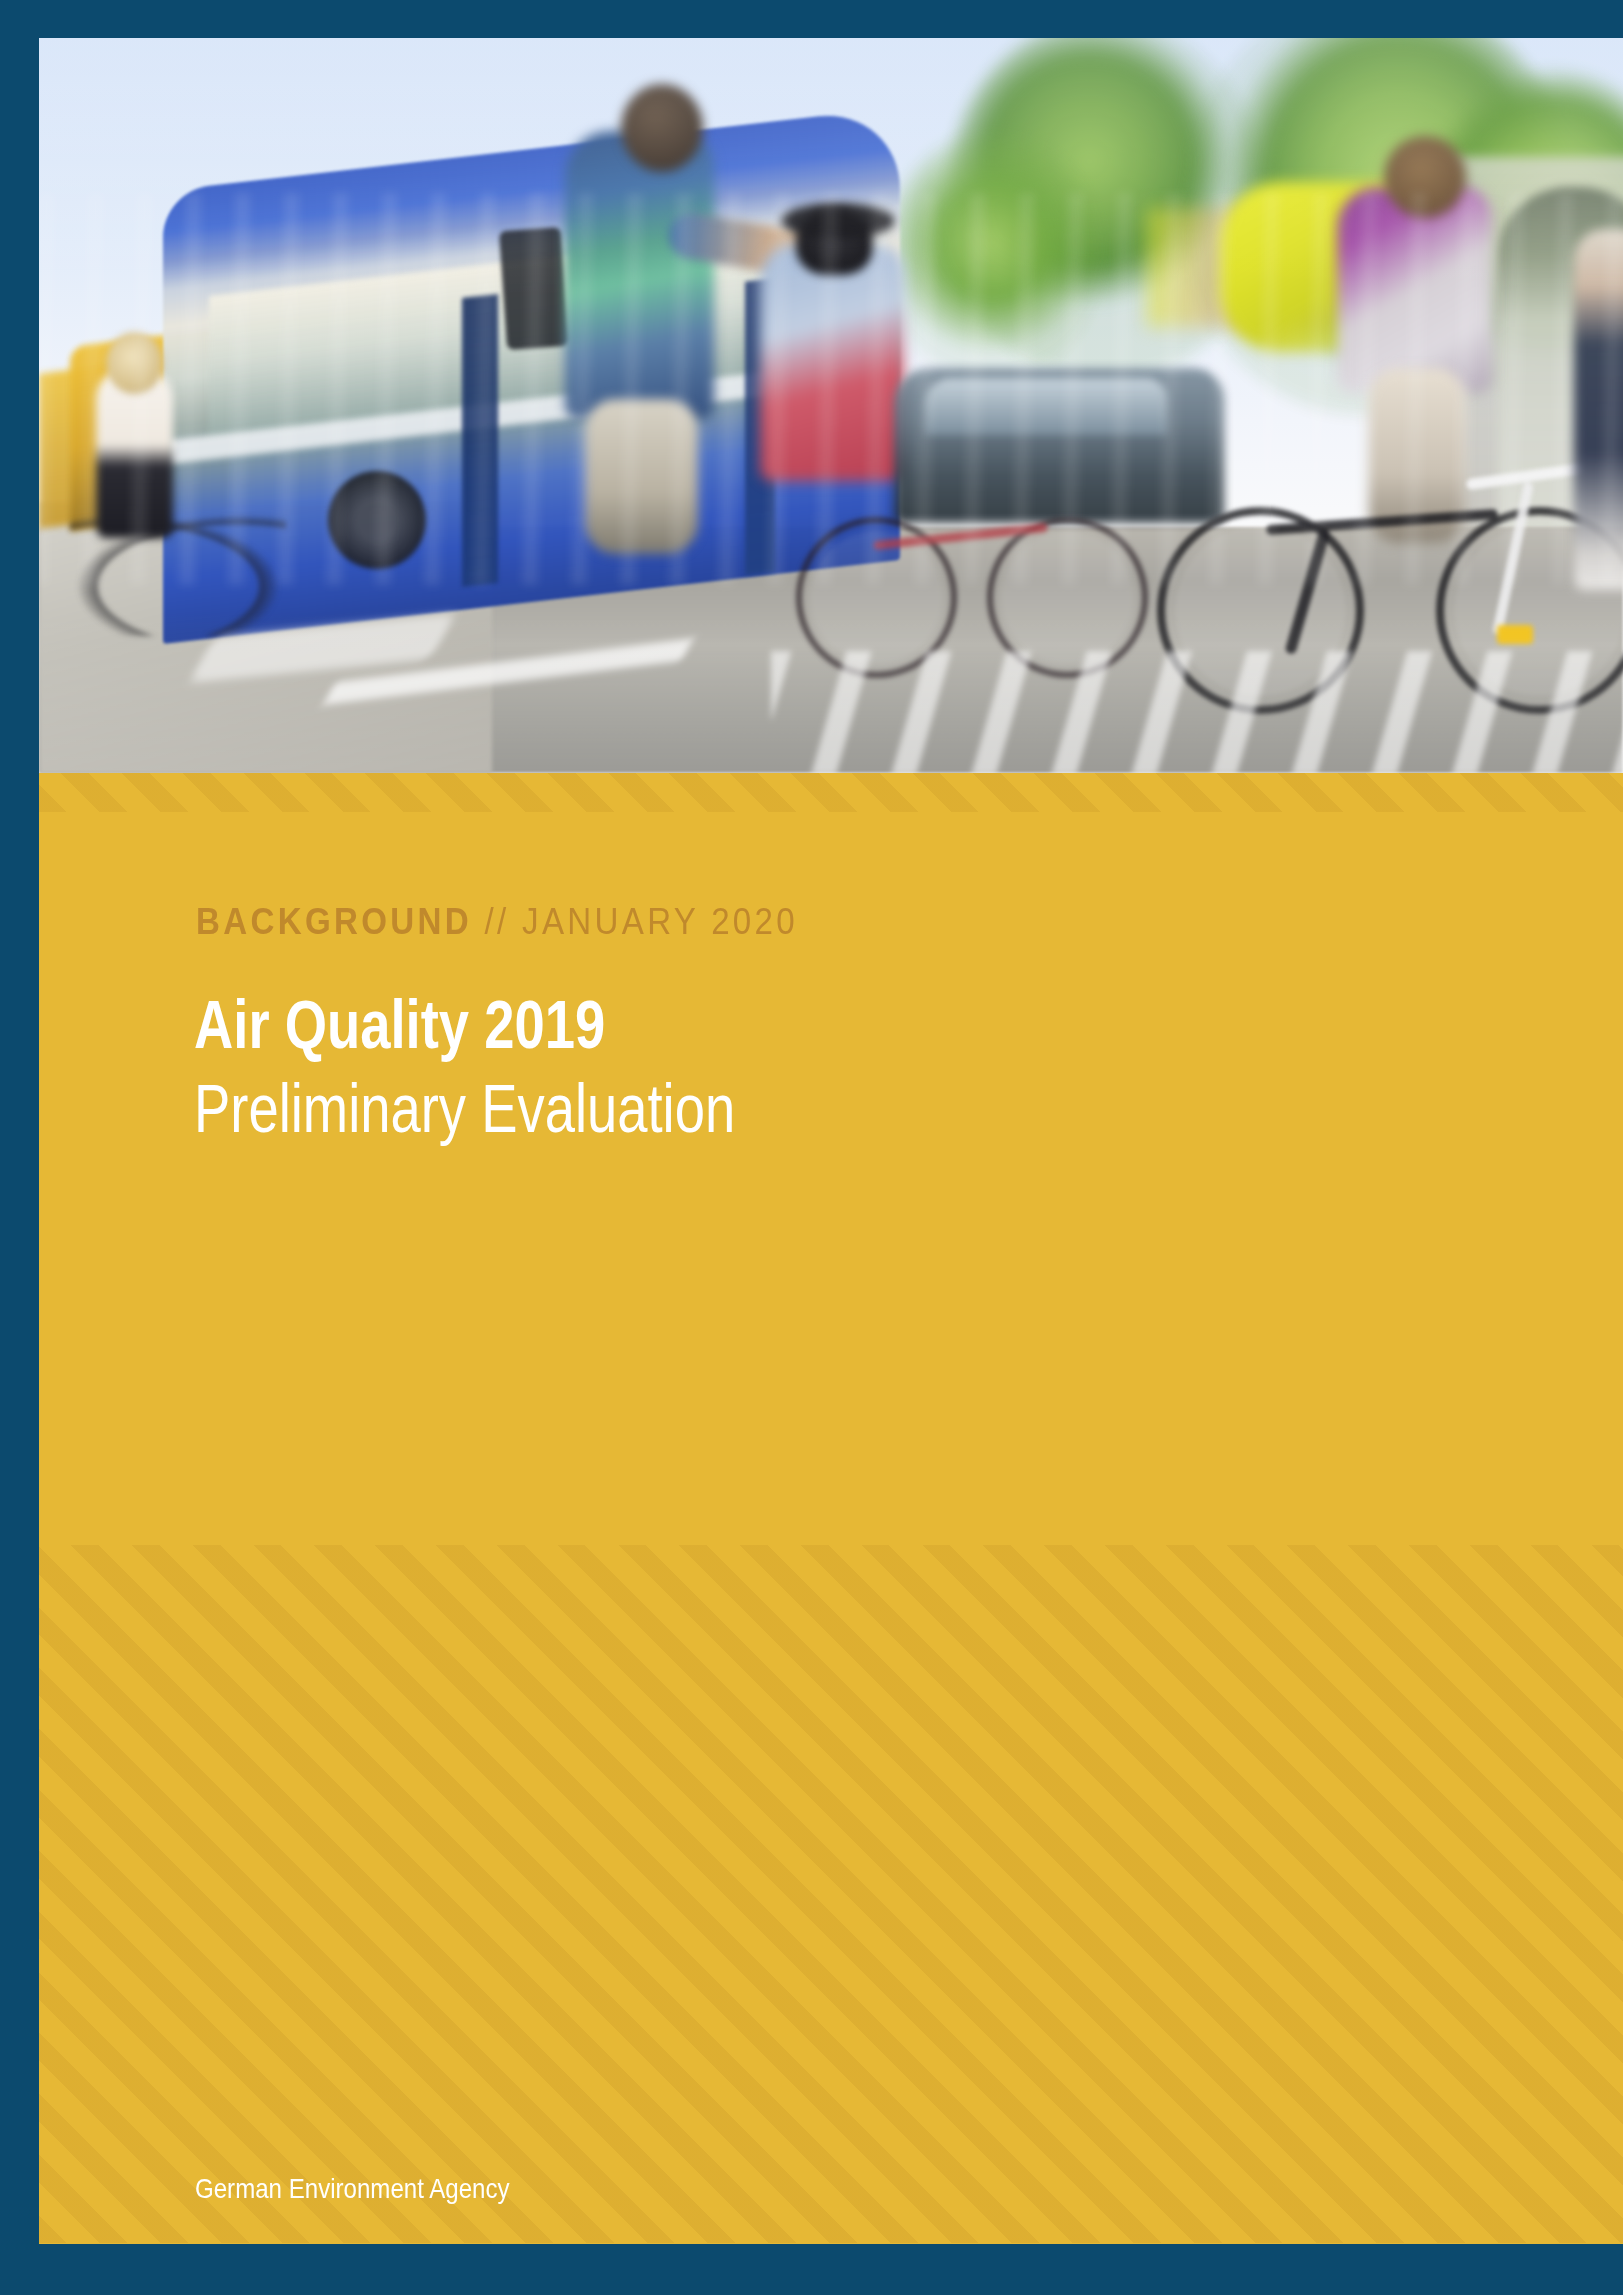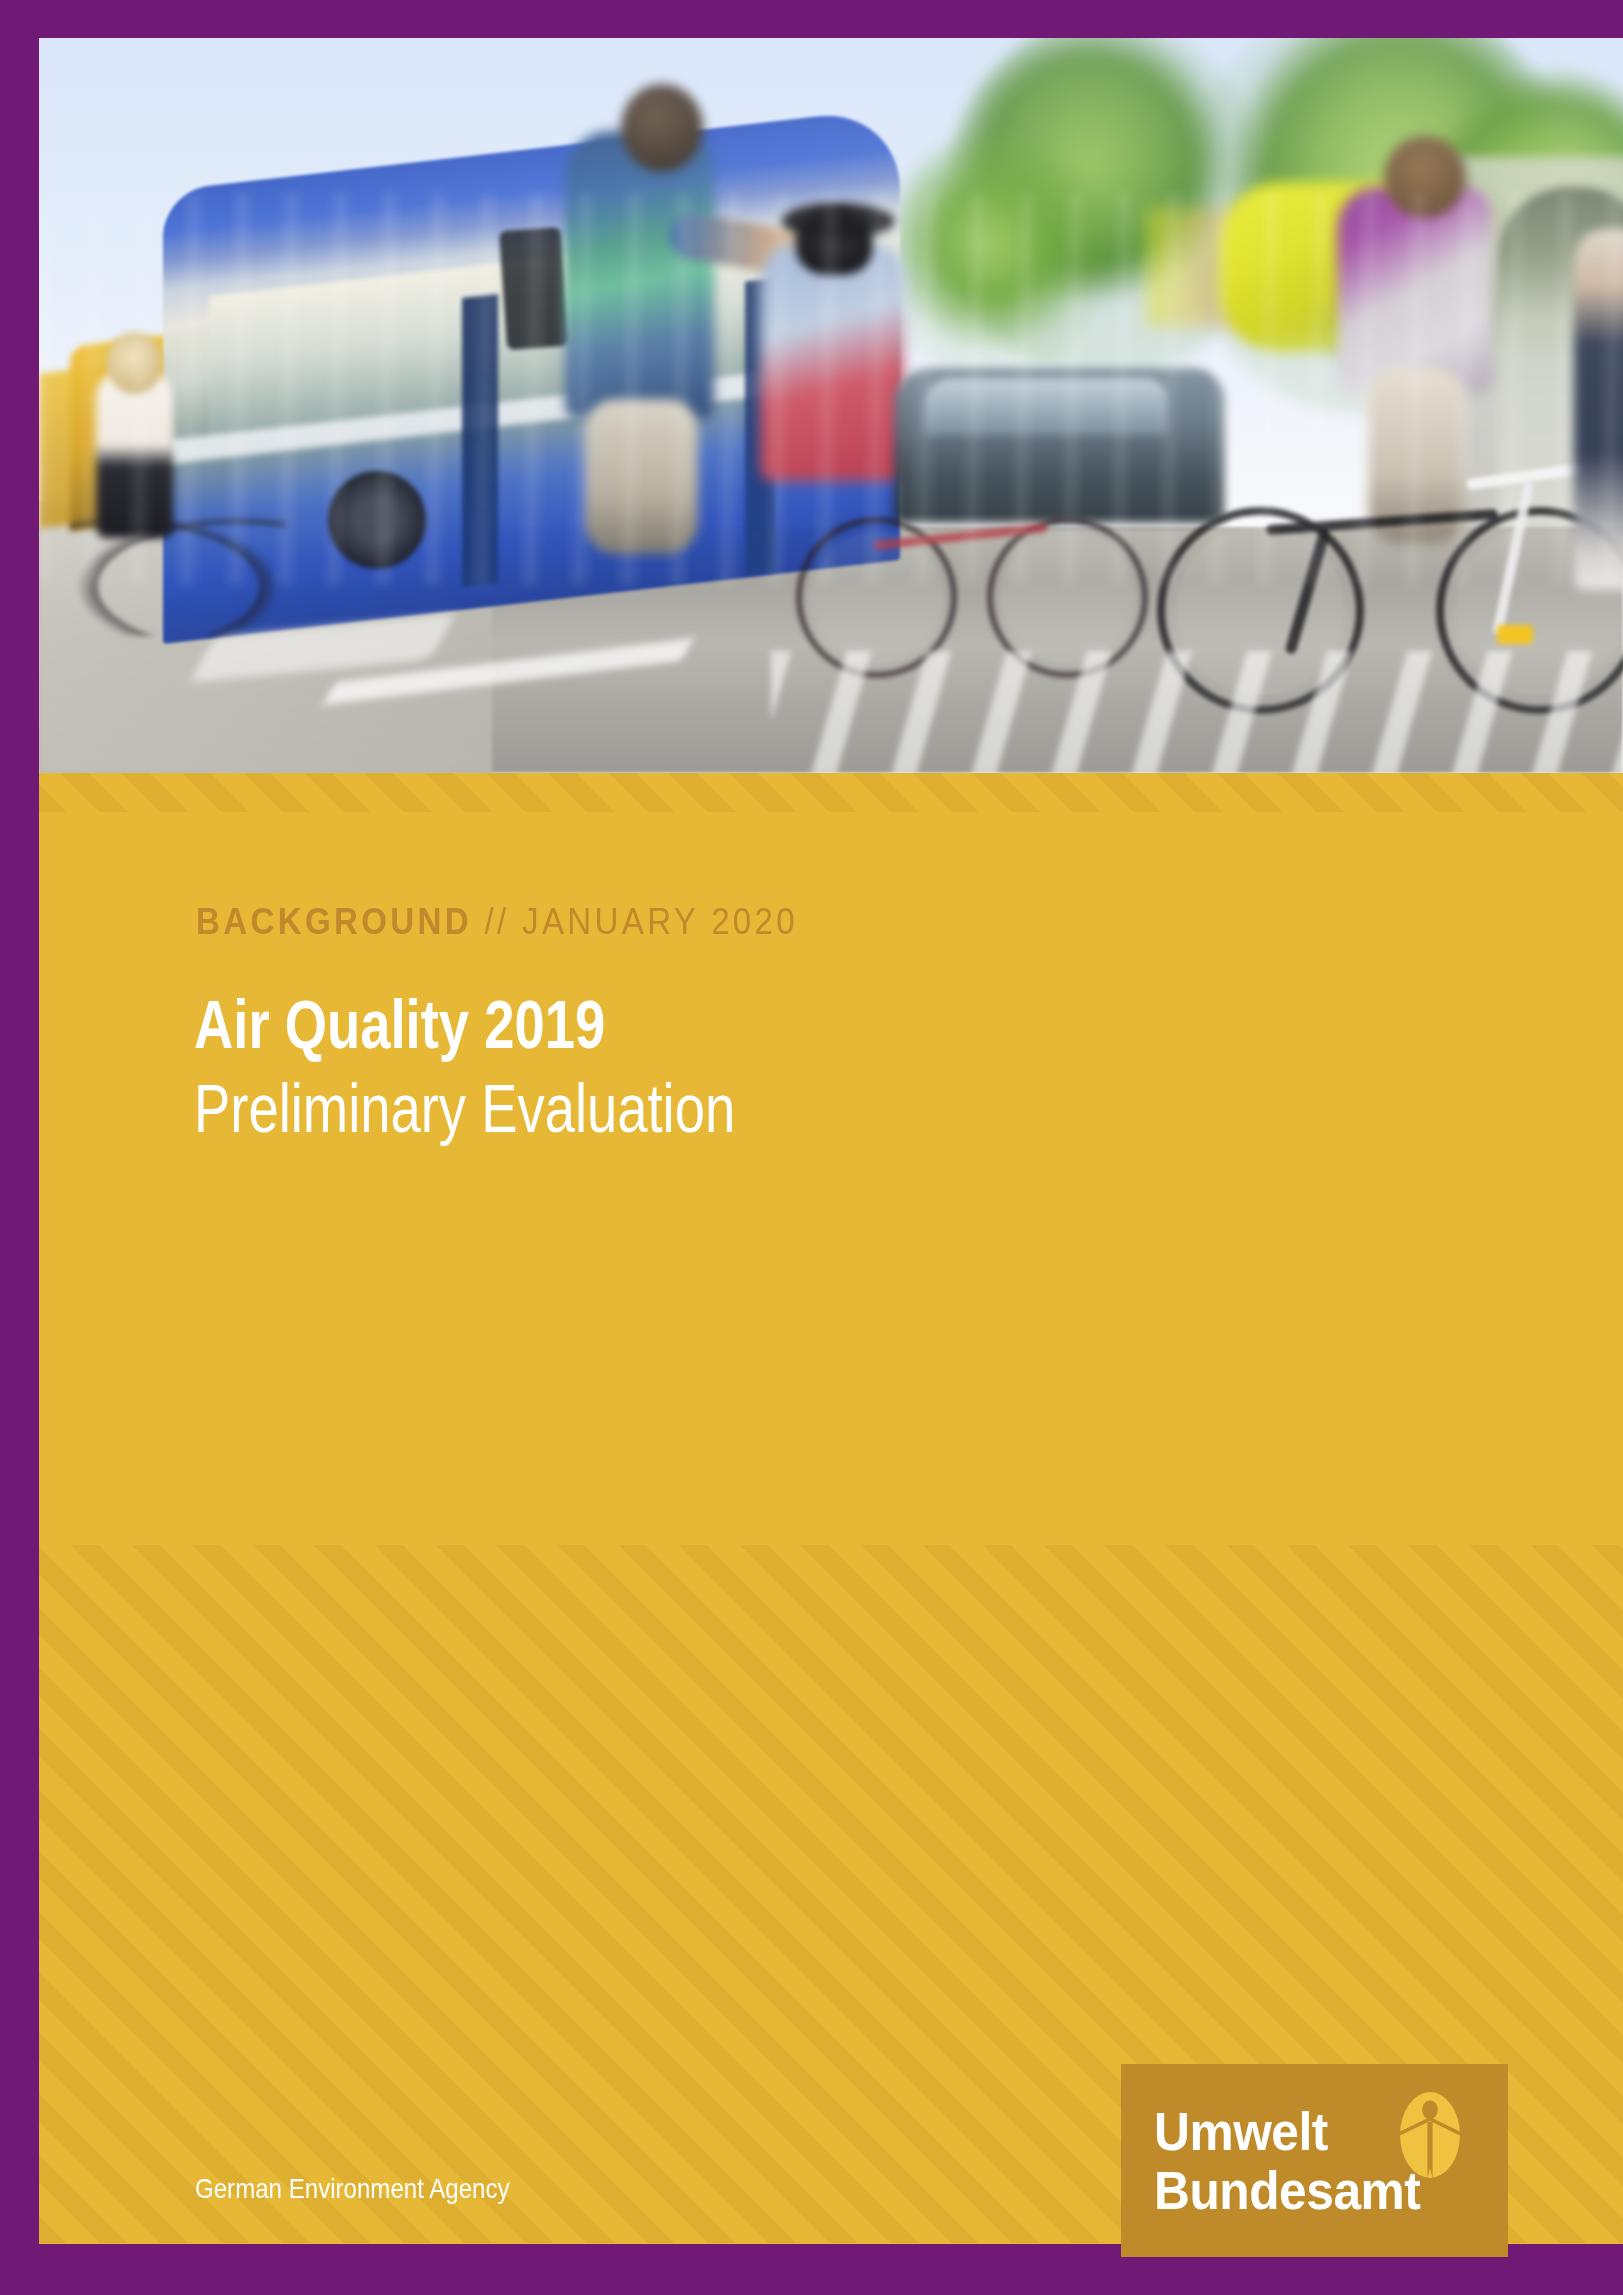--- a/index.html
+++ b/index.html
@@ -12,21 +12,21 @@
     height: 2295px;
     font-family: "Liberation Sans", sans-serif;
     -webkit-font-smoothing: antialiased;
   }
 
   
   .page {
     position: relative;
     width: 1623px;
     height: 2295px;
-    background: #701a75;
+    background: #0c4a6e;
     overflow: hidden;
   }
 
   
   .cover-photo {
     position: absolute;
     left: 39px;
     top: 38px;
     width: 1584px;
     height: 736px;
@@ -477,27 +477,15 @@
 
   <div class="kicker">
     <span class="kicker-strong">BACKGROUND</span><span class="kicker-light"> // JANUARY 2020</span>
   </div>
 
   <div class="title-main">Air Quality 2019</div>
   <div class="title-sub">Preliminary Evaluation</div>
 
   <div class="agency">German Environment Agency</div>
 
-  <div class="logo-box">
-    <div class="logo-text">
-      <div>Umwelt</div>
-      <div>Bundesamt</div>
-    </div>
-    <svg class="logo-mark" viewBox="0 0 120 170">
-      <ellipse cx="60" cy="85" rx="58" ry="83" fill="#EFC33F"></ellipse>
-      <path d="M60 18 c-9 0 -15 8 -15 18 c0 10 6 18 15 18 c9 0 15 -8 15 -18 c0 -10 -6 -18 -15 -18 z" fill="#BF8A2A"></path>
-      <path d="M60 58 L2 86 L2 78 L60 50 L118 78 L118 86 Z" fill="#BF8A2A"></path>
-      <path d="M55 60 L65 60 L65 168 L60 150 L55 168 Z" fill="#BF8A2A"></path>
-    </svg>
-  </div>
 
 </div>
 
 
 </body></html>

